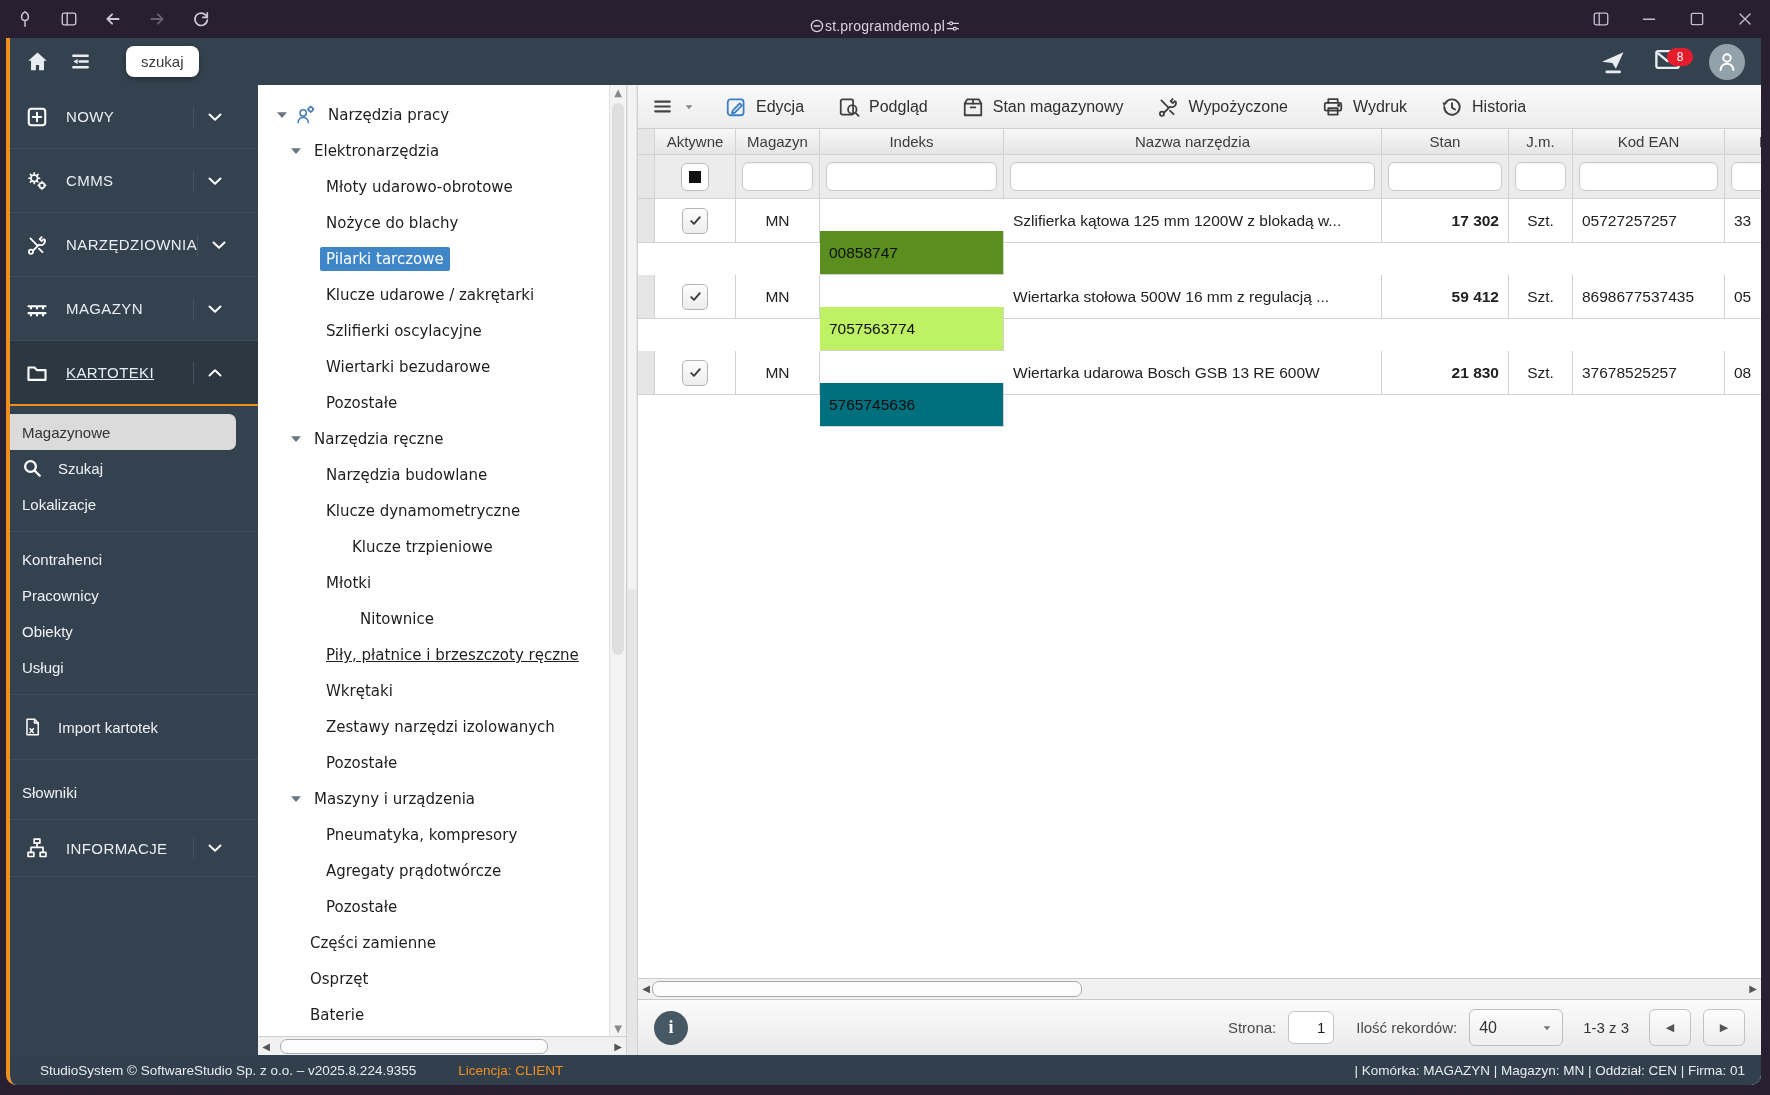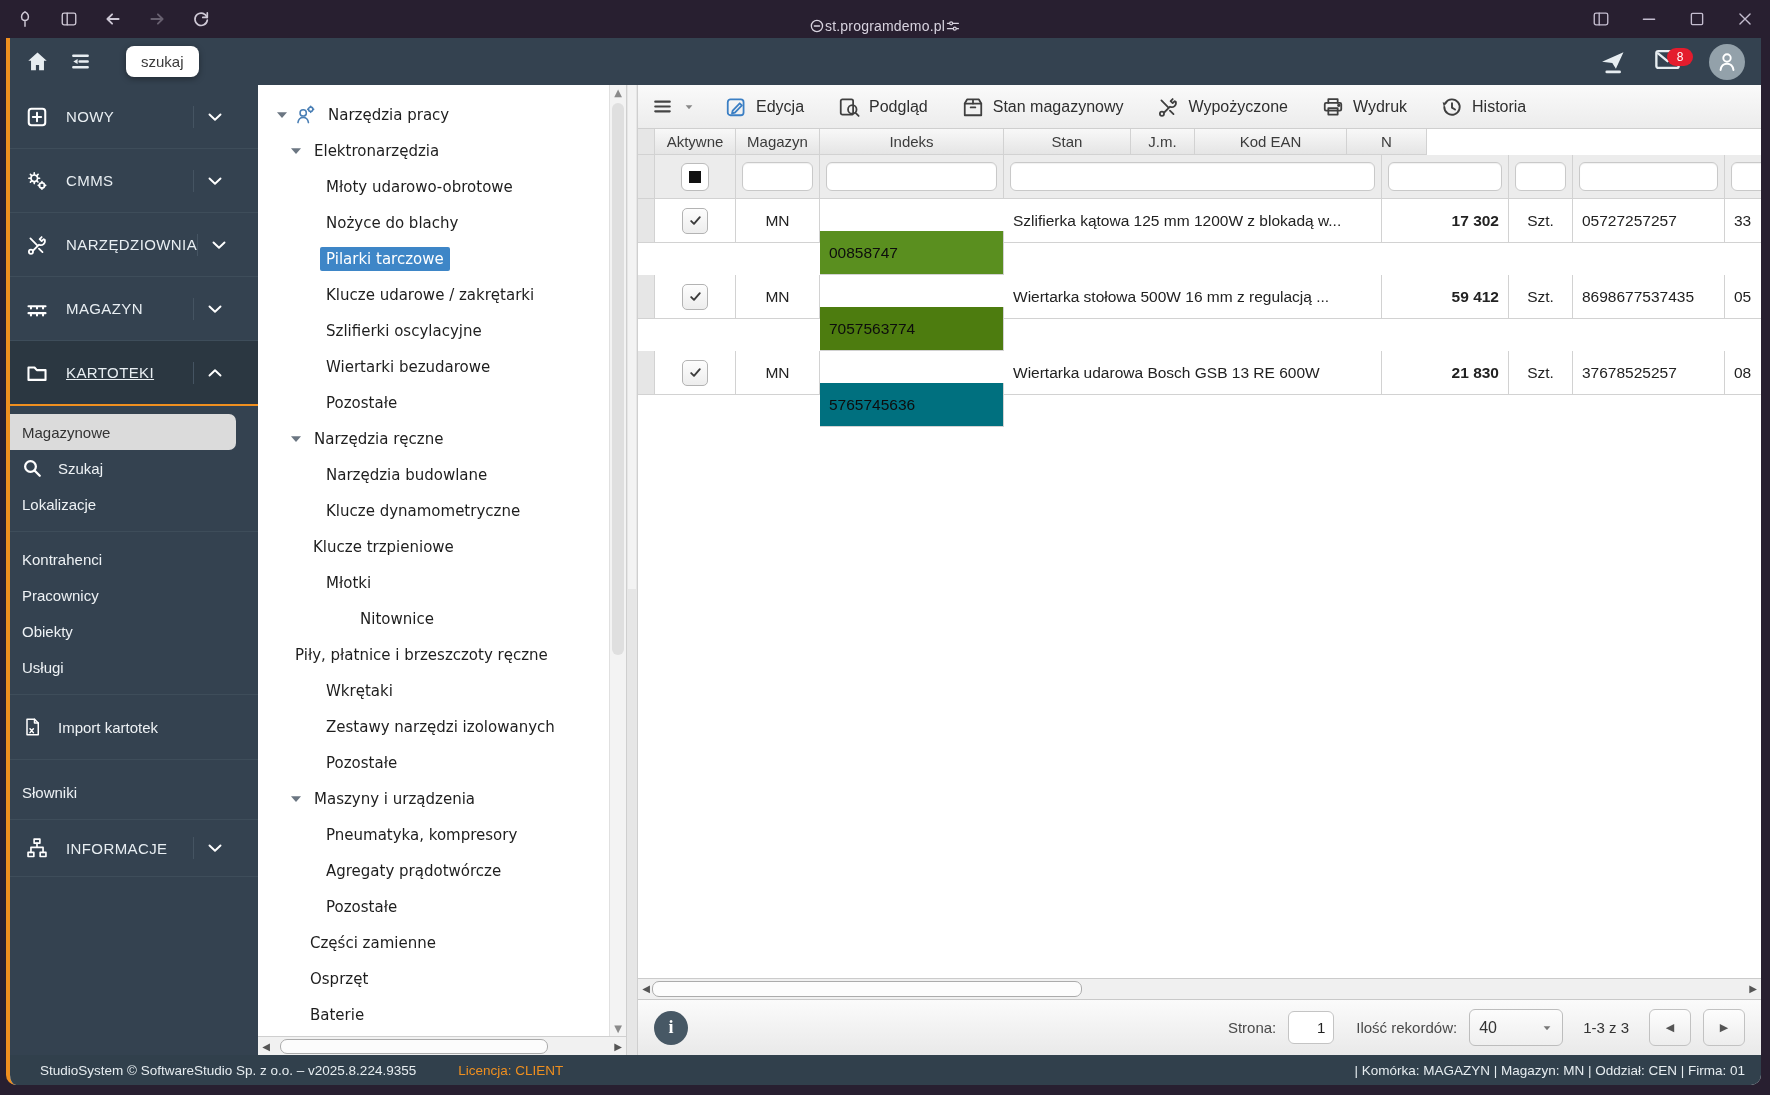--- a/index.html
+++ b/index.html
@@ -430,30 +430,30 @@
               </svg>
             </span>
             <span class="tree-label">Narzędzia ręczne</span>
           </div>
           <div class="tree-row" style="padding-left: 62px;">
             <span class="tree-label">Narzędzia budowlane</span>
           </div>
           <div class="tree-row" style="padding-left: 62px;">
             <span class="tree-label">Klucze dynamometryczne</span>
           </div>
-          <div class="tree-row" style="padding-left: 49px;">
+          <div class="tree-row" style="padding-left: 88px;">
             <span class="tree-label">Klucze trzpieniowe</span>
           </div>
           <div class="tree-row" style="padding-left: 62px;">
             <span class="tree-label">Młotki</span>
           </div>
           <div class="tree-row" style="padding-left: 96px;">
             <span class="tree-label">Nitownice</span>
           </div>
-          <div class="tree-row" style="padding-left: 31px;">
+          <div class="tree-row" style="padding-left: 62px; text-decoration: underline;">
             <span class="tree-label">Piły, płatnice i brzeszczoty ręczne</span>
           </div>
           <div class="tree-row" style="padding-left: 62px;">
             <span class="tree-label">Wkrętaki</span>
           </div>
           <div class="tree-row" style="padding-left: 62px;">
             <span class="tree-label">Zestawy narzędzi izolowanych</span>
           </div>
           <div class="tree-row" style="padding-left: 62px;">
             <span class="tree-label">Pozostałe</span>
@@ -584,20 +584,23 @@
         <div class="g-row g-head" id="gridHead">
             <div class="g-cell spacer" style="width: 17px;"></div>
             <div class="g-cell" style="width: 81px;">
               <span>Aktywne</span>
             </div>
             <div class="g-cell" style="width: 84px;">
               <span>Magazyn</span>
             </div>
             <div class="g-cell" style="width: 184px;">
               <span>Indeks</span>
+            </div>
+            <div class="g-cell" style="width: 378px;">
+              <span>Nazwa narzędzia</span>
             </div>
             <div class="g-cell" style="width: 127px;">
               <span>Stan</span>
             </div>
             <div class="g-cell" style="width: 64px;">
               <span>J.m.</span>
             </div>
             <div class="g-cell" style="width: 152px;">
               <span>Kod EAN</span>
             </div>
@@ -659,21 +662,21 @@
               <div class="g-cell center" style="width: 81px;">
                 <span class="checkbox">
                   <span class="ic " style="width: 15px; height: 15px;">
                     <svg viewBox="0 0 16 16" fill="none" stroke="currentColor" stroke-width="2" stroke-linecap="round" stroke-linejoin="round">
                       <path d="M3.4 8.6l3 3 6.2-7.2"></path>
                     </svg>
                   </span>
                 </span>
               </div>
               <div class="g-cell center" style="width: 84px;">MN</div>
-              <div class="g-cell indeks-colored" style="width: 184px; background: #4d7c0f;">7057563774</div>
+              <div class="g-cell indeks-colored" style="width: 184px; background: #bef264;">7057563774</div>
               <div class="g-cell " style="width: 378px;">Wiertarka stołowa 500W 16 mm z regulacją ...</div>
               <div class="g-cell right" style="width: 127px;">59 412</div>
               <div class="g-cell center" style="width: 64px;">Szt.</div>
               <div class="g-cell " style="width: 152px;">8698677537435</div>
               <div class="g-cell " style="width: 80px;">05</div>
             </div>
             <div class="g-row g-data">
               <div class="g-cell spacer" style="width: 17px;"></div>
               <div class="g-cell center" style="width: 81px;">
                 <span class="checkbox">

